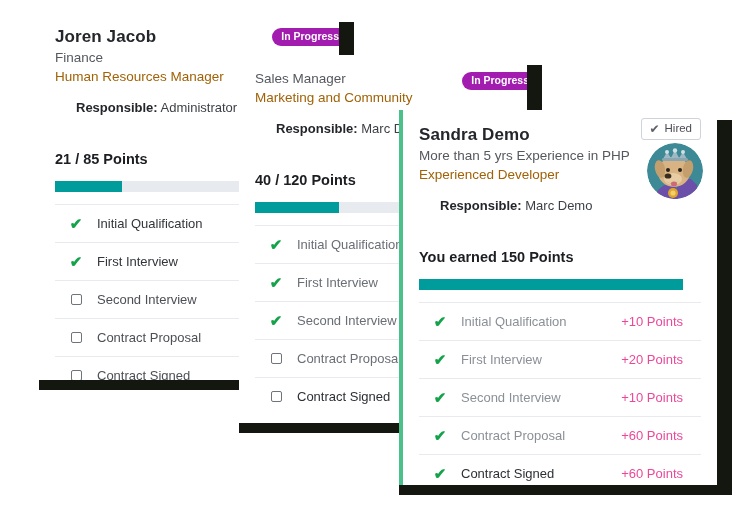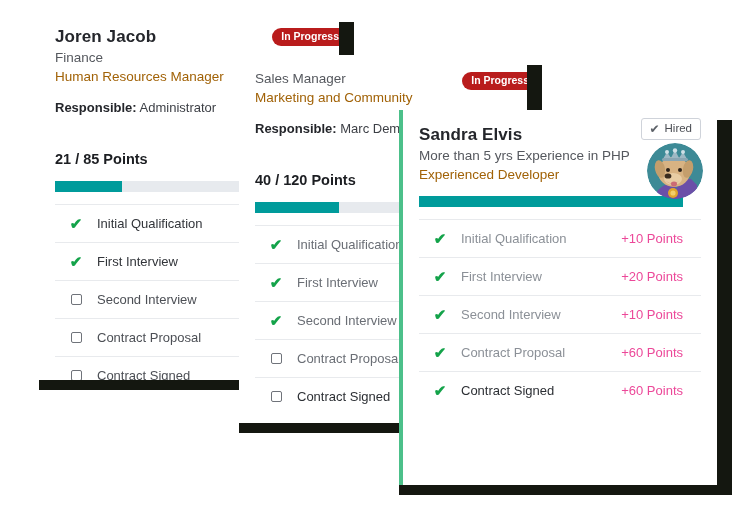--- a/index.html
+++ b/index.html
@@ -74,38 +74,39 @@
     line-height: 19px;
     white-space: nowrap;
   }
 
   .resp-line {
     font-size: 13px;
     color: #3c3f45;
     line-height: 18px;
     margin-top: 13px;
     white-space: nowrap;
+    margin-left: 21px;
   }
   .resp-line b {
     color: #24262b;
     font-weight: bold;
   }
   .points-line {
     font-size: 14.5px;
     font-weight: bold;
     color: #1c1e22;
     line-height: 19px;
     white-space: nowrap;
     margin-top: 33px;
   }
 
   
   .badge-progress {
     position: absolute;
-    background: #b91c1c;
+    background: #a21caf;
     color: #ffffff;
     font-size: 10.5px;
     font-weight: bold;
     padding: 3px 9px 4px 9px;
     border-radius: 10px;
     line-height: 11px;
     white-space: nowrap;
   }
   .badge-hired {
     position: absolute;
@@ -318,24 +319,29 @@
 
       <div class="badge-progress" style="right:-11px; top:17px;">In Progress</div>
     </div>
   </div>
 
   <div class="card-shadow" style="left:382px; top:120px; width:333px; height:375px;"></div>
   <div class="card" id="card3" style="left:382px; top:110px; width:318px; height:375px;">
     <div class="card-body">
       <div class="accent-stripe"></div>
       <div class="card-pad" style="padding-left:20px;">
-        <div class="cand-name">Sandra Elvis</div>
+        <div class="cand-name">Sandra Demo</div>
         <div class="cand-sub1">More than 5 yrs Experience in PHP</div>
         <div class="cand-sub2">Experienced Developer</div>
 
+        <div class="resp-line">
+          <b>Responsible:</b>
+          <span>Marc Demo</span>
+        </div>
+        <div class="points-line">You earned 150 Points</div>
 
         <div class="pbar-wrap" style="margin-right:18px;">
           <div class="pbar-fill" style="width:100%"></div>
         </div>
 
         <div class="steps" style="margin-right:0px;">
           <div class="step">
             <span class="step-mark">
                 <span class="chk-done">✔</span>
               </span>

